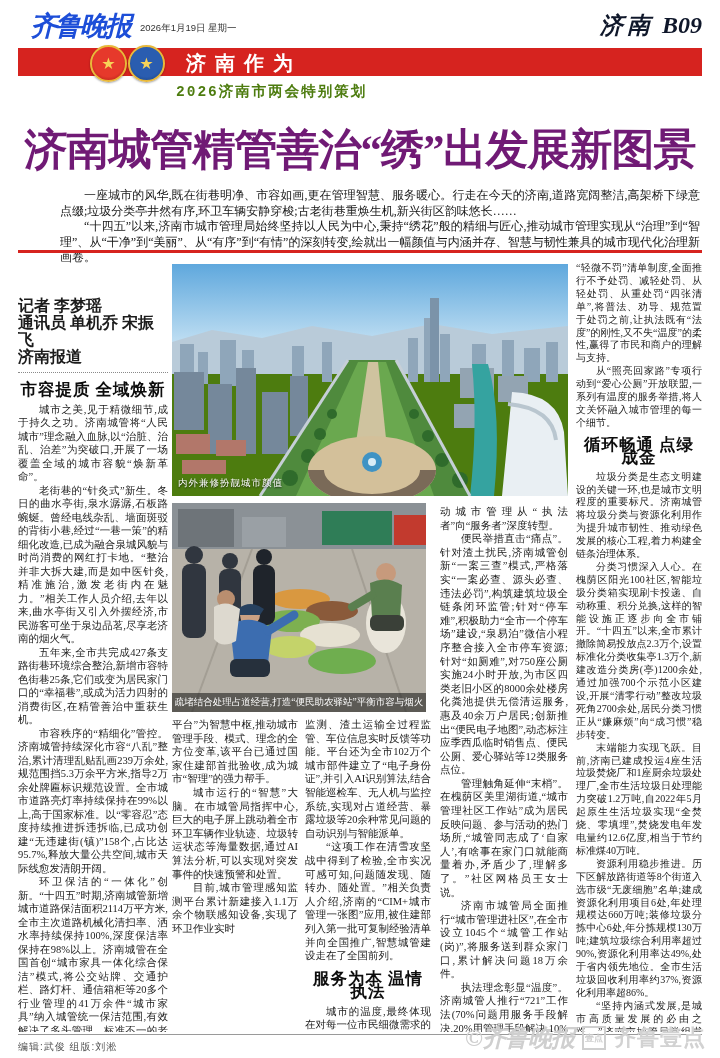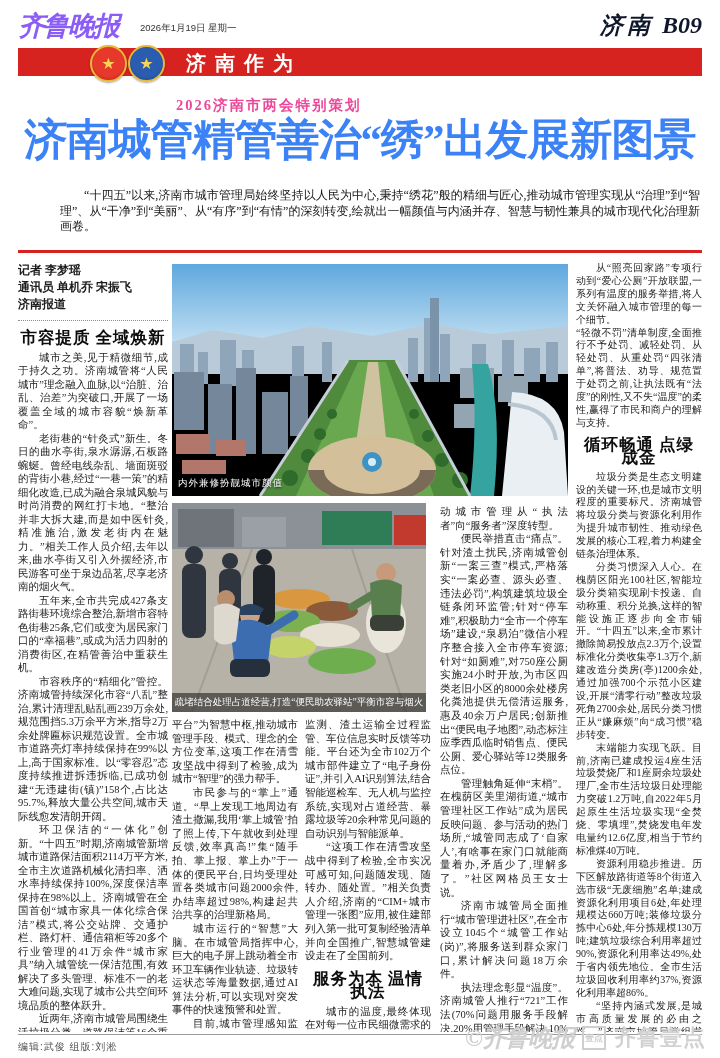--- a/index.html
+++ b/index.html
@@ -1,63 +1,63 @@
 <!DOCTYPE html>
 <html><head>
 <meta charset="utf-8">
 <style>
   html,body{margin:0;padding:0;background:#888;}
   .page{position:relative;width:720px;height:1058px;background:#fff;margin:0 auto;
         font-family:"Liberation Serif","DejaVu Serif",serif;color:#1c1c1c;overflow:hidden;
         outline:1px solid #e2e2e2;}
   
   .masthead{position:absolute;left:18px;top:8px;right:18px;height:36px;}
-  .mast-logo{position:absolute;left:0;top:0;font-size:27px;font-weight:bold;font-style:italic;
-             color:#8b5cf6;letter-spacing:-2px;}
+  .mast-logo{position:absolute;left:12px;top:0;font-size:27px;font-weight:bold;font-style:italic;
+             color:#1d4ed8;letter-spacing:-2px;}
   .mast-date{position:absolute;left:122px;top:14px;font-size:9.5px;color:#333;
              font-family:"Liberation Sans",sans-serif;}
   .mast-right{position:absolute;right:0;top:2px;font-weight:bold;color:#0f172a;font-style:italic;}
   .mast-sec{font-size:23px;letter-spacing:4px;}
   .mast-page{font-size:24px;font-family:"Liberation Serif",serif;margin-left:8px;}
   
   .banner{position:absolute;left:18px;top:48px;width:684px;height:28px;background:#d6231f;}
   .banner-title{position:absolute;left:168px;top:2px;color:#fff;font-size:20px;font-weight:bold;
                 letter-spacing:9px;}
   .emblem{position:absolute;top:-3px;width:33px;height:33px;border-radius:50%;
           display:flex;align-items:center;justify-content:center;font-size:16px;color:#f7d358;
           box-shadow:0 1px 2px rgba(0,0,0,.35);}
   .emblem.nat{left:72px;background:radial-gradient(circle at 50% 45%,#e6392b 60%,#a01510 100%);
               border:2px solid #e8b83a;}
   .emblem.cppcc{left:110px;background:radial-gradient(circle at 50% 45%,#2a5db0 60%,#143a77 100%);
               border:2px solid #e8b83a;}
-  .banner-sub{position:absolute;left:176px;top:82px;color:#ec4899;font-size:14.5px;font-weight:bold;
-              letter-spacing:2px;font-family:Liberation Serif, serif;margin-top:14px;}
+  .banner-sub{position:absolute;left:176px;top:82px;color:#4d7c0f;font-size:14.5px;font-weight:bold;
+              letter-spacing:2px;font-family:Liberation Mono, monospace;}
   
   .kicker{position:absolute;left:0;top:108px;width:100%;text-align:center;font-size:20px;
           font-weight:bold;letter-spacing:5px;color:#161616;}
-  .headline{position:absolute;left:10px;top:116px;width:700px;margin:0;text-align:center;
-            font-size:43px;font-weight:900;letter-spacing:-1px;color:#3b82f6;line-height:1.1;}
+  .headline{position:absolute;left:10px;top:126px;width:700px;margin:0;text-align:center;
+            font-size:43px;font-weight:900;letter-spacing:-1px;color:#701a75;line-height:1.1;}
   .lede{position:absolute;left:60px;top:188px;width:640px;font-size:12px;line-height:15.6px;
         text-align:justify;color:#181818;}
   .lede p{margin:0;text-indent:2em;}
   .red-rule{position:absolute;left:18px;top:250px;width:684px;height:3px;background:#d6231f;}
   
   .col{position:absolute;text-align:justify;overflow:hidden;}
   .col p{margin:0;text-indent:2em;}
   .col1{left:18px;top:262px;width:150px;height:770px;font-size:10.5px;line-height:13.5px;}
   .col2{left:172px;top:718px;width:126px;height:314px;font-size:10.5px;line-height:13.6px;}
   .col3{left:305px;top:718px;width:126px;height:314px;font-size:10.5px;line-height:13.6px;}
   .col4{left:440px;top:505px;width:128px;height:527px;font-size:10.5px;line-height:13.6px;}
   .col5{left:576px;top:262px;width:126px;height:770px;font-size:10px;line-height:12.9px;}
-  .byline{font-weight:bold;font-size:12px;line-height:17px;text-align:left;
-          border-bottom:1px dotted #8a8a8a;padding-bottom:7px;margin-bottom:10px;}
+  .byline{font-weight:bold;font-size:16px;line-height:17px;text-align:left;
+          border-bottom:1px dotted #8a8a8a;padding-bottom:7px;margin-bottom:10px;margin-top:35px;}
   .col-head{font-size:16.5px;font-weight:bold;text-align:center;letter-spacing:1px;
             margin:9px 0 6px 0;color:#0d0d0d;}
   
-  .photo{position:absolute;overflow:hidden;background:#000000;}
+  .photo{position:absolute;overflow:hidden;background:#4d7c0f;}
   .photo1{left:172px;top:264px;width:396px;height:232px;}
   .photo2{left:172px;top:503px;width:254px;height:209px;}
   .photo svg{display:block;}
   .cap-overlay{position:absolute;left:6px;bottom:6px;color:#fff;font-size:9.5px;
                text-shadow:0 1px 2px rgba(0,0,0,.8);letter-spacing:1px;}
   .cap-bar{position:absolute;left:0;right:0;bottom:0;height:19px;background:rgba(25,25,25,.58);
            color:#fff;font-size:9.5px;line-height:19px;text-align:center;letter-spacing:0;}
   
   .footer-rule{position:absolute;left:18px;top:1034px;width:684px;height:1px;background:#9a9a9a;}
   .editors{position:absolute;left:18px;top:1040px;font-size:10px;color:#555;
@@ -85,20 +85,21 @@
 
   <div class="banner">
     <span class="emblem nat">★</span>
     <span class="emblem cppcc">★</span>
     <div class="banner-title">济南作为</div>
   </div>
   <div class="banner-sub">2026济南市两会特别策划</div>
 
   <h1 class="headline">济南城管精管善治“绣”出发展新图景</h1>
   <div class="lede">
+    <p>一座城市的风华,既在街巷明净、市容如画,更在管理智慧、服务暖心。行走在今天的济南,道路宽阔整洁,高架桥下绿意点缀;垃圾分类亭井然有序,环卫车辆安静穿梭;古老街巷重焕生机,新兴街区韵味悠长……</p>
     <p>“十四五”以来,济南市城市管理局始终坚持以人民为中心,秉持“绣花”般的精细与匠心,推动城市管理实现从“治理”到“智理”、从“干净”到“美丽”、从“有序”到“有情”的深刻转变,绘就出一幅颜值与内涵并存、智慧与韧性兼具的城市现代化治理新画卷。</p>
   </div>
   <div class="red-rule"></div>
 
   <div class="col col1">
     <div class="byline">
       <div>记者  李梦瑶</div>
       <div>通讯员  单机乔  宋振飞</div>
       <div>济南报道</div>
     </div>
@@ -232,41 +233,40 @@
 
       <g>
         <circle cx="54" cy="96" r="9" fill="#b98e6f"></circle>
         <path d="M42 104 Q54 96 68 106 L64 138 Q50 146 42 136 Z" fill="#ddd9cf"></path>
       </g>
     </svg>
     <div class="cap-bar">疏堵结合处理占道经营,打造“便民助农驿站”平衡市容与烟火气</div>
   </div>
 
   <div class="col col2">
-      <p style="text-indent: 0px;">平台”为智慧中枢,推动城市管理手段、模式、理念的全方位变革,这项工作在清雪攻坚战中得到了检验,成为城市“智理”的强力帮手。</p>
-      <p>市民参与的“掌上”通道。“早上发现工地周边有渣土撒漏,我用‘掌上城管’拍了照上传,下午就收到处理反馈,效率真高!”集“随手拍、掌上报、掌上办”于一体的便民平台,日均受理处置各类城市问题2000余件,办结率超过98%,构建起共治共享的治理新格局。</p>
+      <p style="text-indent: 0px;">平台”为智慧中枢,推动城市管理手段、模式、理念的全方位变革,该平台已通过国家住建部首批验收,成为城市“智理”的强力帮手。</p>
       <p>城市运行的“智慧”大脑。在市城管局指挥中心,巨大的电子屏上跳动着全市环卫车辆作业轨迹、垃圾转运状态等海量数据,通过AI算法分析,可以实现对突发事件的快速预警和处置。</p>
       <p>目前,城市管理感知监测平台累计新建接入1.1万余个物联感知设备,实现了环卫作业实时</p>
     </div>
   <div class="col col3">
       <p style="text-indent: 0px;">监测、渣土运输全过程监管、车位信息实时反馈等功能。平台还为全市102万个城市部件建立了“电子身份证”,并引入AI识别算法,结合智能巡检车、无人机与监控系统,实现对占道经营、暴露垃圾等20余种常见问题的自动识别与智能派单。</p>
       <p>“这项工作在清雪攻坚战中得到了检验,全市实况可感可知,问题随发现、随转办、随处置。”相关负责人介绍,济南的“CIM+城市管理一张图”应用,被住建部列入第一批可复制经验清单并向全国推广,智慧城管建设走在了全国前列。</p>
       <h2 class="col-head">服务为本  温情执法</h2>
       <p>城市的温度,最终体现在对每一位市民细微需求的关注上。济南城管将管理重心下沉社区,把群众身边事当作头等大事,推</p>
     </div>
   <div class="col col4">
       <p style="text-indent: 0px;">动城市管理从“执法者”向“服务者”深度转型。</p>
       <p>便民举措直击“痛点”。针对渣土扰民,济南城管创新“一案三查”模式,严格落实“一案必查、源头必查、违法必罚”,构筑建筑垃圾全链条闭环监管;针对“停车难”,积极助力“全市一个停车场”建设,“泉易泊”微信小程序整合接入全市停车资源;针对“如厕难”,对750座公厕实施24小时开放,为市区四类老旧小区的8000余处楼房化粪池提供无偿清运服务,惠及40余万户居民;创新推出“便民电子地图”,动态标注应季西瓜临时销售点、便民公厕、爱心驿站等12类服务点位。</p>
       <p>管理触角延伸“末梢”。在槐荫区美里湖街道,“城市管理社区工作站”成为居民反映问题、参与活动的热门场所,“城管同志成了‘自家人’,有啥事在家门口就能商量着办,矛盾少了,理解多了。”社区网格员王女士说。</p>
       <p>济南市城管局全面推行“城市管理进社区”,在全市设立1045个“城管工作站(岗)”,将服务送到群众家门口,累计解决问题18万余件。</p>
       <p>执法理念彰显“温度”。济南城管人推行“721”工作法(70%问题用服务手段解决,20%用管理手段解决,10%用执法手段解决),在全省较早规范实施“首违不罚”</p>
     </div>
   <div class="col col5">
+      <p style="text-indent: 0px;">“轻微不罚”清单制度,全面推行不予处罚、减轻处罚、从轻处罚、从重处罚“四张清单”,将普法、劝导、规范置于处罚之前,让执法既有“法度”的刚性,又不失“温度”的柔性,赢得了市民和商户的理解与支持。</p>
       <p>从“照亮回家路”专项行动到“爱心公厕”开放联盟,一系列有温度的服务举措,将人文关怀融入城市管理的每一个细节。</p>
-      <p style="text-indent: 0px;">“轻微不罚”清单制度,全面推行不予处罚、减轻处罚、从轻处罚、从重处罚“四张清单”,将普法、劝导、规范置于处罚之前,让执法既有“法度”的刚性,又不失“温度”的柔性,赢得了市民和商户的理解与支持。</p>
       <h2 class="col-head">循环畅通  点绿成金</h2>
       <p>垃圾分类是生态文明建设的关键一环,也是城市文明程度的重要标尺。济南城管将垃圾分类与资源化利用作为提升城市韧性、推动绿色发展的核心工程,着力构建全链条治理体系。</p>
       <p>分类习惯深入人心。在槐荫区阳光100社区,智能垃圾分类箱实现刷卡投递、自动称重、积分兑换,这样的智能设施正逐步向全市铺开。“十四五”以来,全市累计撤除简易投放点2.3万个,设置标准化分类收集亭1.3万个,新建改造分类房(亭)1200余处,通过加强700个示范小区建设,开展“清零行动”整改垃圾死角2700余处,居民分类习惯正从“嫌麻烦”向“成习惯”稳步转变。</p>
       <p>末端能力实现飞跃。目前,济南已建成投运4座生活垃圾焚烧厂和1座厨余垃圾处理厂,全市生活垃圾日处理能力突破1.2万吨,自2022年5月起原生生活垃圾实现“全焚烧、零填埋”,焚烧发电年发电量约12.6亿度,相当于节约标准煤40万吨。</p>
       <p>资源利用稳步推进。历下区解放路街道等8个街道入选市级“无废细胞”名单;建成资源化利用项目6处,年处理规模达660万吨;装修垃圾分拣中心6处,年分拣规模130万吨;建筑垃圾综合利用率超过90%,资源化利用率达49%,处于省内领先地位。全市生活垃圾回收利用率约37%,资源化利用率超86%。</p>
       <p>“坚持内涵式发展,是城市高质量发展的必由之路。”济南市城管局党组书记、局长顾朝霞表示,面向未来,济南城管将持续以精管善治为笔,以人民满意为尺,助力济南打造更加宜居、智慧、温情、韧性的城市新画卷,让泉城济南的魅力与风华绽放在每一条街巷,温暖着每一位市民。</p>
     </div>
 
   <div class="footer-rule"></div>
   <div class="editors">编辑:武俊  组版:刘淞</div>

